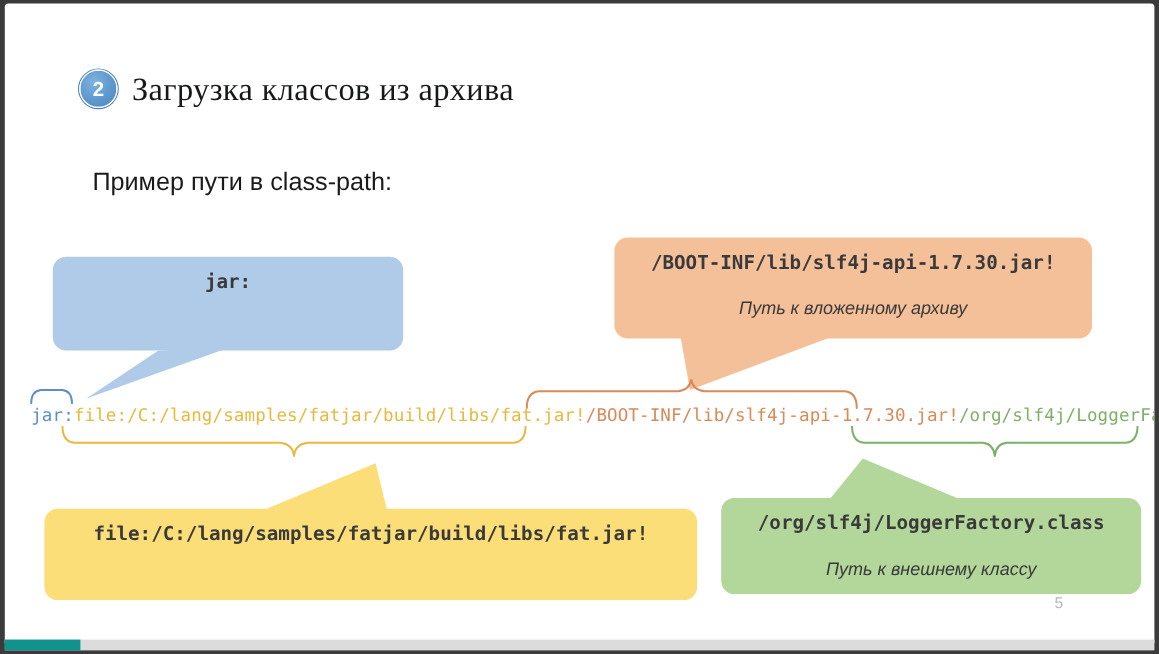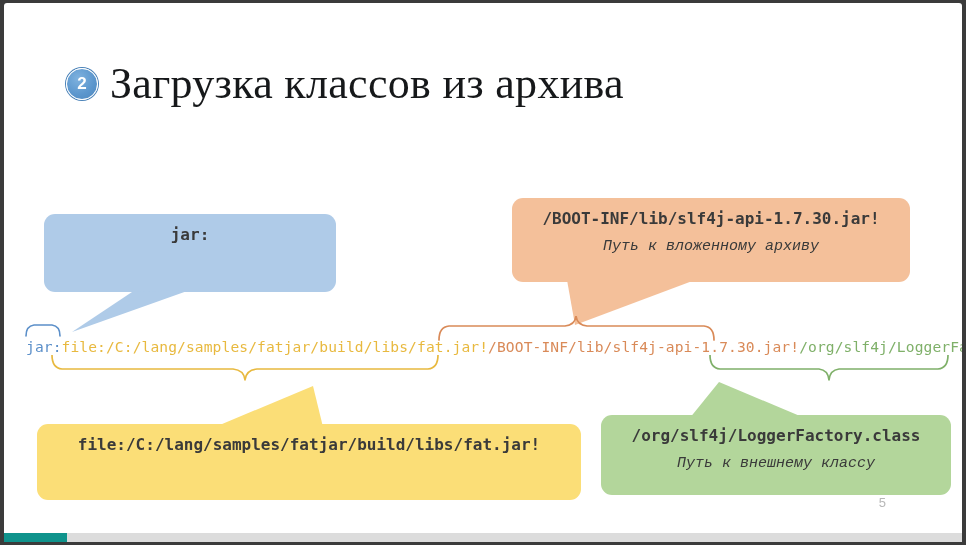--- a/index.html
+++ b/index.html
@@ -54,21 +54,21 @@
     font-size: 17px;
     font-weight: bold;
     display: flex;
     align-items: center;
     justify-content: center;
     line-height: 1;
     flex: none;
   }
   .slide-title {
     font-family: "Liberation Serif", serif;
-    font-size: 44px;
+    font-size: 27px;
     color: #16181a;
     letter-spacing: 0.3px;
     white-space: nowrap;
   }
 
   
   .subtitle {
     position: absolute;
     left: 73px;
     top: 137px;
@@ -104,27 +104,27 @@
   }
   .bubble .b-code {
     font-family: "DejaVu Sans Mono", monospace;
     font-weight: bold;
     font-size: 16px;
     color: #3a3a3a;
     white-space: nowrap;
     line-height: 1.35;
   }
   .bubble .b-desc {
-    font-family: Liberation Mono, monospace;
+    font-family: Liberation Sans, sans-serif;
     font-style: italic;
     font-size: 15px;
     color: #3a3a3a;
     white-space: nowrap;
     line-height: 1.45;
-    margin-top: 6px;
+    margin-top: 17px;
   }
 
   
   #bubble-jar {
     left: 40px;  top: 211px;
     width: 292px; height: 78px;
     background: #afcbe8;
   }
   #bubble-jar .tail {
     position: absolute;
@@ -208,20 +208,21 @@
 <body>
 
 <div class="slide-frame">
   <div class="slide">
 
     <div class="title-row">
       <div class="step-badge">2</div>
       <div class="slide-title">Загрузка классов из архива</div>
     </div>
 
+    <div class="subtitle">Пример пути в class-path:</div>
 
     <div class="bubble" id="bubble-jar">
       <div class="b-code">jar:</div>
       <div class="tail">
         <svg width="120" height="42" viewBox="0 0 120 42">
           <polygon points="118,0 0,42 60,2" fill="#afcbe8"></polygon>
         </svg>
       </div>
     </div>
 

